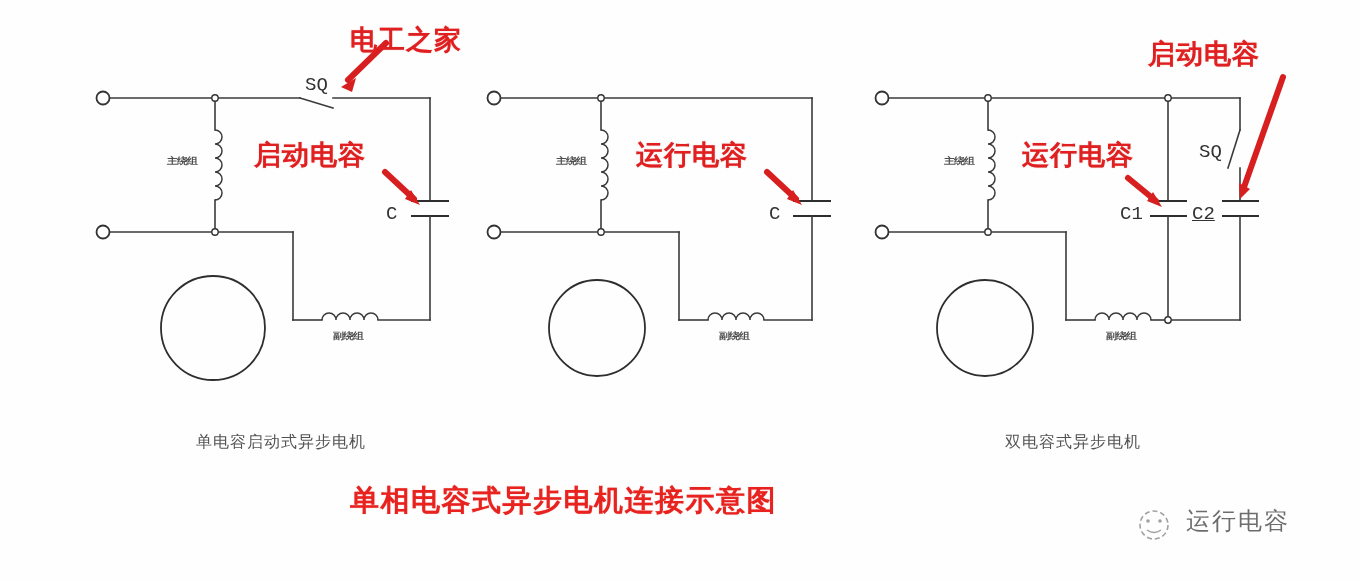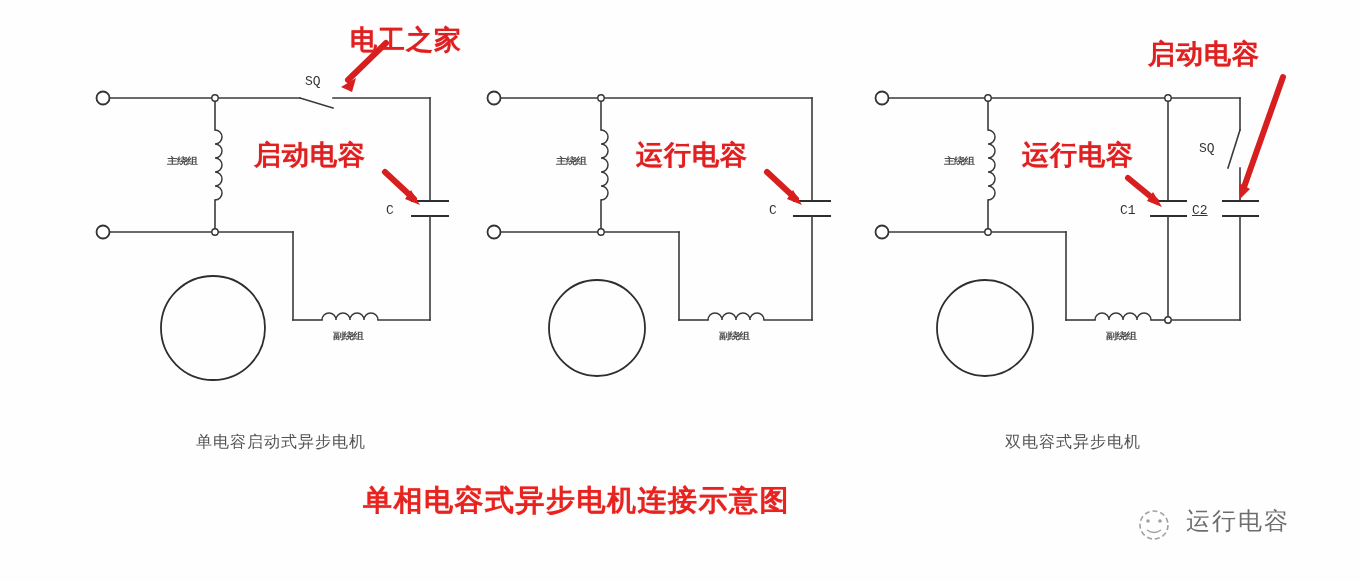--- a/index.html
+++ b/index.html
@@ -58,21 +58,21 @@
     stroke: #d81f1f;
     stroke-width: 6;
     stroke-linecap: round;
     fill: none;
   }
   .lbl {
     position: absolute;
     white-space: nowrap;
     color: #333333;
     font-family: "Liberation Mono", monospace;
-    font-size: 13px;
+    font-size: 19px;
   }
   .lbl-winding {
     position: absolute;
     white-space: nowrap;
     color: #2b2b2b;
     font-family: "DejaVu Sans", sans-serif;
     font-size: 11px;
     font-weight: bold;
     letter-spacing: -1px;
     opacity: 0.82;
@@ -94,21 +94,21 @@
     white-space: nowrap;
     color: #3b3b3b;
     font-family: "DejaVu Sans", sans-serif;
     font-size: 16px;
     letter-spacing: 1px;
     opacity: 0.88;
     filter: blur(0.2px);
   }
   #main-title {
     position: absolute;
-    left: 363px;
+    left: 350px;
     top: 481px;
     white-space: nowrap;
     color: #e8231f;
     font-family: "DejaVu Sans", sans-serif;
     font-size: 29px;
     font-weight: bold;
     letter-spacing: 1.5px;
     text-shadow: 0 0 1px rgba(232,35,31,0.45);
   }
   #watermark-text {

